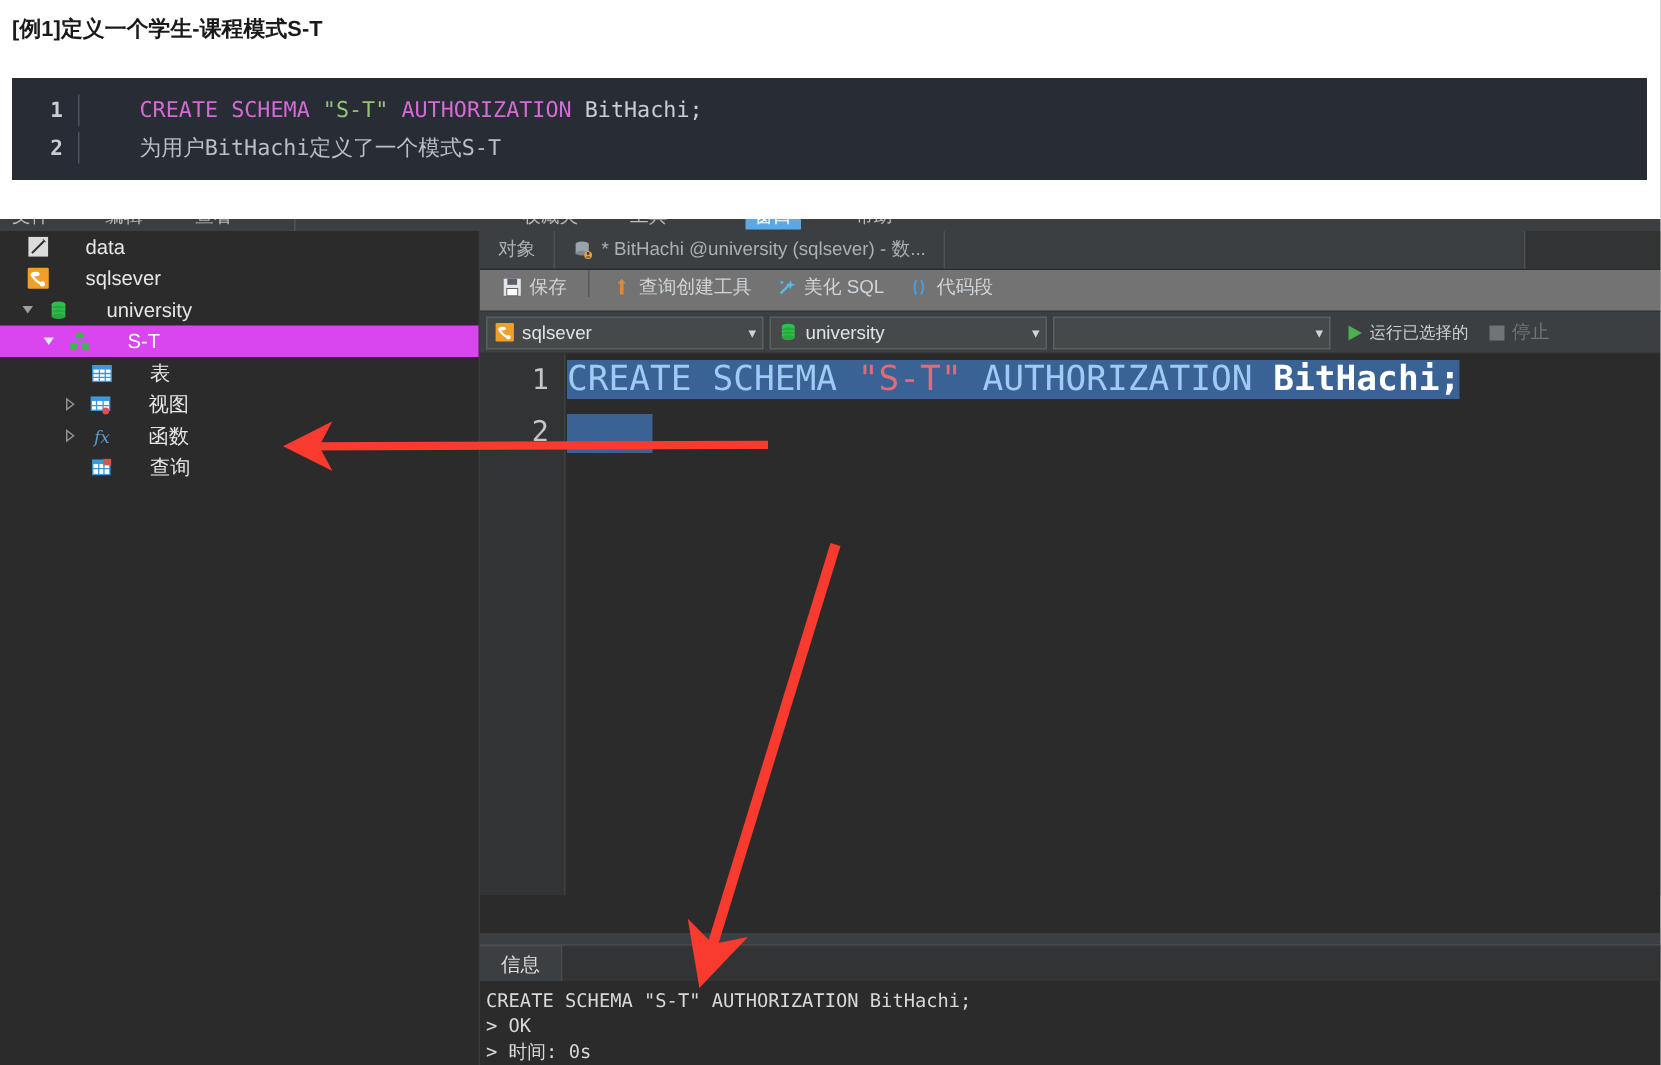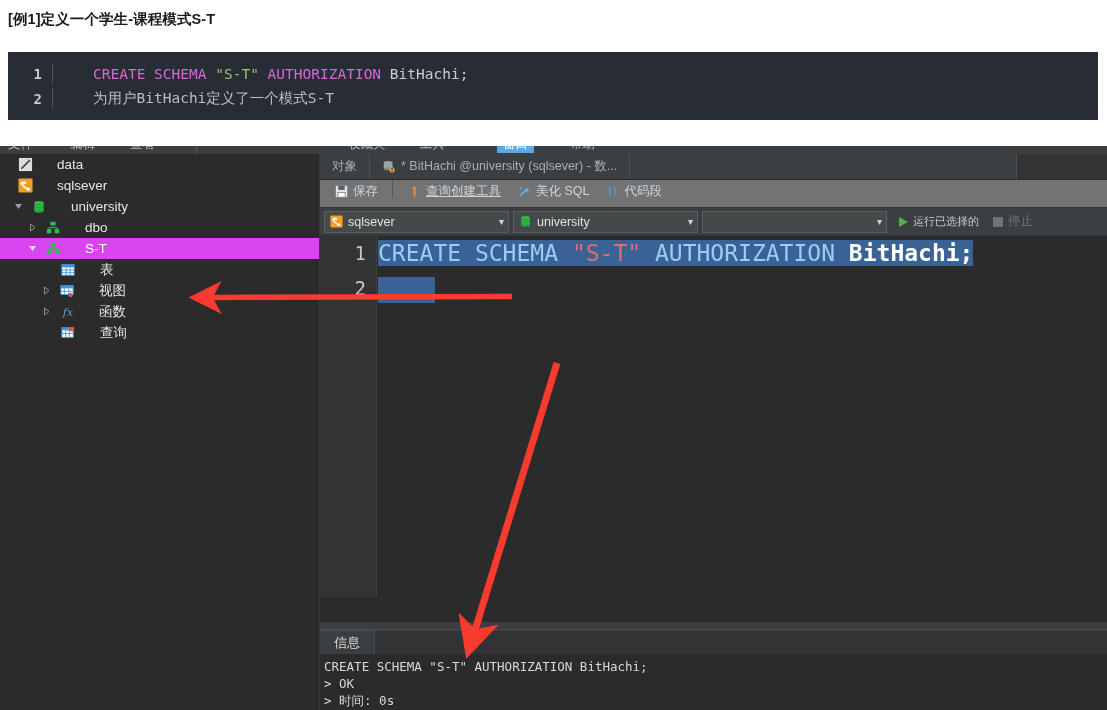--- a/index.html
+++ b/index.html
@@ -252,36 +252,20 @@
               <ellipse cx="8" cy="6.3" rx="5.2" ry="2.1" fill="#28a93f"></ellipse>
               <rect x="2.8" y="6.3" width="10.4" height="3" fill="#2fbf4a"></rect>
               <ellipse cx="8" cy="9.4" rx="5.2" ry="2.1" fill="#28a93f"></ellipse>
               <rect x="2.8" y="9.4" width="10.4" height="3" fill="#2fbf4a"></rect>
               <ellipse cx="8" cy="12.4" rx="5.2" ry="2.1" fill="#28a93f"></ellipse>
             </svg>
         </span>
         <span class="tree-label">university</span>
       </div>
 
-      <div class="tree-row" style="padding-left:26px;">
-        <span class="tw">
-          <svg width="9" height="9" viewBox="0 0 9 9">
-              <path d="M2.5 1 L2.5 8 L7 4.5 Z" fill="none" stroke="#8d9398" stroke-width="1"></path>
-            </svg>
-        </span>
-        <span class="tree-icon" style="margin-left:6px;">
-          <svg width="14" height="14" viewBox="0 0 16 16">
-              <rect x="5" y="1" width="6" height="4" fill="#2fbf4a"></rect>
-              <rect x="1" y="9" width="5" height="5" fill="#2fbf4a"></rect>
-              <rect x="10" y="9" width="5" height="5" fill="#2fbf4a"></rect>
-              <path d="M8 5 L8 7.5 M3.5 9 L3.5 7.5 L12.5 7.5 L12.5 9" stroke="#2fbf4a" stroke-width="1" fill="none"></path>
-            </svg>
-        </span>
-        <span class="tree-label">dbo</span>
-      </div>
 
 
       <div class="tree-row selected" style="padding-left:26px;">
         <span class="tw">
           <svg width="9" height="9" viewBox="0 0 9 9">
               <path d="M1 2 L8 2 L4.5 7 Z" fill="#dbe9f6"></path>
             </svg>
         </span>
         <span class="tree-icon" style="margin-left:6px;">
           <svg width="14" height="14" viewBox="0 0 16 16">
@@ -383,21 +367,21 @@
           </span>
           <span>保存</span>
         </div>
         <div class="tbsep"></div>
         <div class="tbtn">
           <span class="ticn">
             <svg width="13" height="13" viewBox="0 0 16 16">
                 <path d="M8 1 L11.5 5 L9.5 5 L9.5 14 L6.5 14 L6.5 5 L4.5 5 Z" fill="#d98a3d"></path>
               </svg>
           </span>
-          <span style="text-decoration:underline;">查询创建工具</span>
+          <span style="">查询创建工具</span>
         </div>
         <div class="tbtn">
           <span class="ticn">
             <svg width="13" height="13" viewBox="0 0 16 16">
                 <path d="M3 13 L10 6" stroke="#5bb8e8" stroke-width="2"></path>
                 <path d="M11 2 L12 5 L15 6 L12 7 L11 10 L10 7 L7 6 L10 5 Z" fill="#5bb8e8"></path>
                 <circle cx="4" cy="4" r="1.2" fill="#5bb8e8"></circle>
               </svg>
           </span>
           <span>美化 SQL</span>

